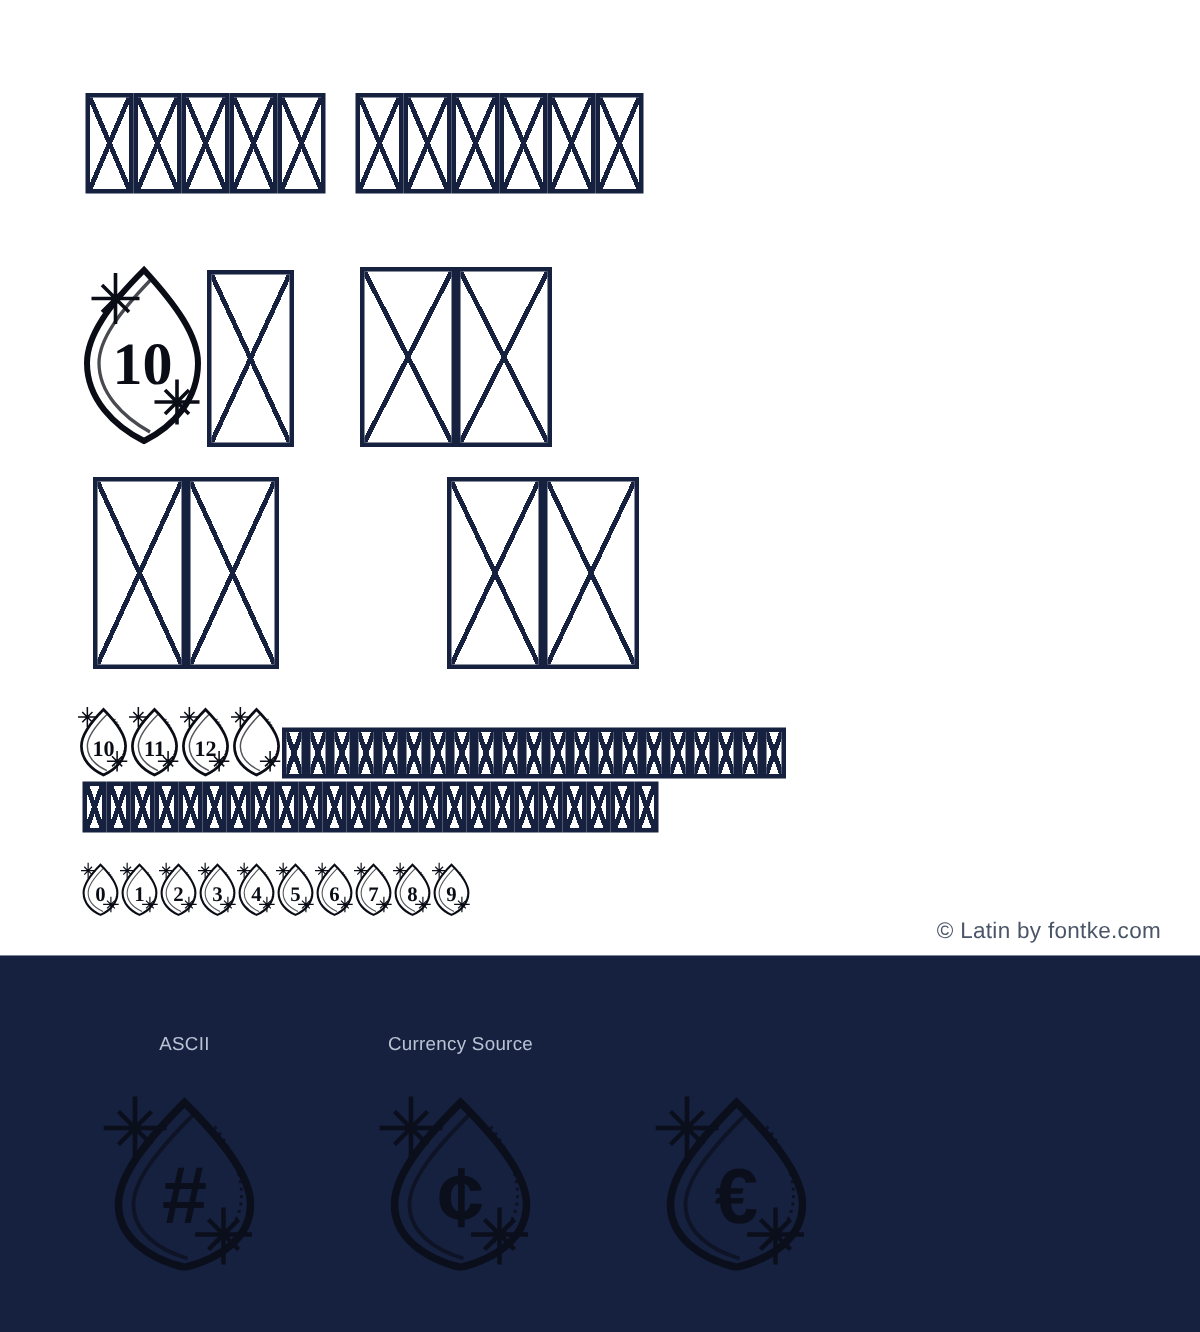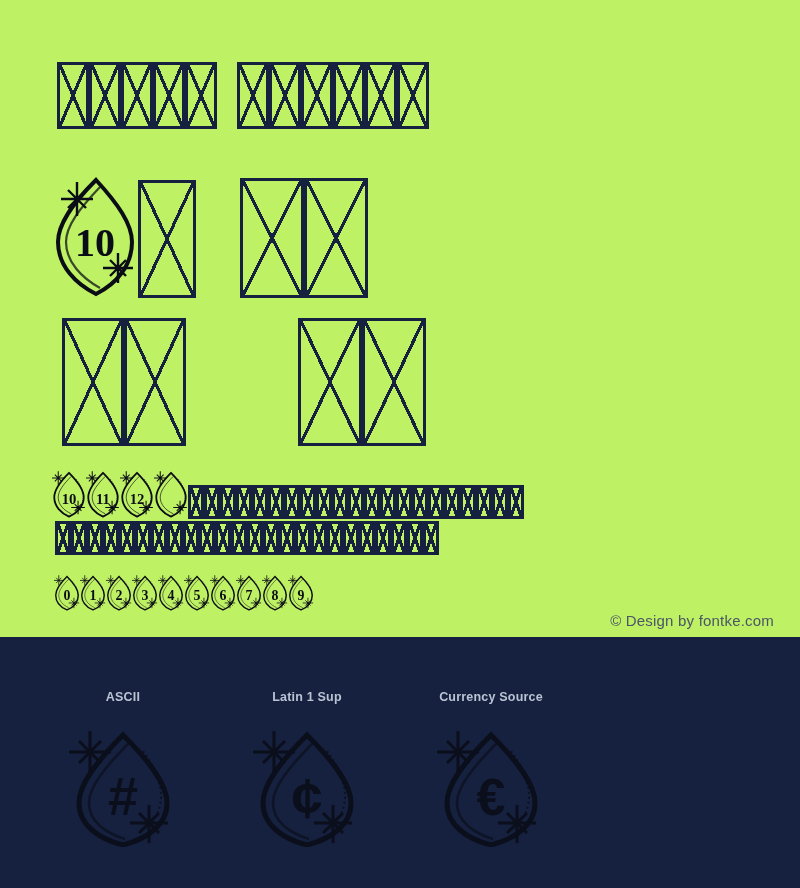--- a/index.html
+++ b/index.html
@@ -20,21 +20,21 @@
     height: 888px;
     background: #c3d2e9;
   }
 
   
   #specimen {
     position: absolute;
     left: 0; top: 0;
     width: 800px;
     height: 637px;
-    background: #bef264;
+    background: #ffffff;
     overflow: hidden;
   }
 
   .glyph-row {
     position: absolute;
     display: flex;
     align-items: flex-end;
   }
 
   
@@ -101,21 +101,20 @@
     font-size: 14.5px;
     color: #c7d0de;
     white-space: nowrap;
     letter-spacing: .1px;
   }
   #block-labels {
     position: absolute;
     left: 0; top: 50px;
     width: 800px;
     display: flex;
-    font-weight: bold;
   }
   .block-col {
     width: 184px;
     text-align: center;
     flex: none;
   }
   .block-col:nth-child(1) { margin-left: 31px; }
   .block-col:nth-child(2) { margin-left: 0px; }
   .block-col:nth-child(3) { margin-left: 0px; }
   .block-label {
@@ -452,32 +451,29 @@
     <g stroke="#0b0d16" stroke-width="1.8">
       <path d="M5 8 L17 20 M17 8 L5 20 M11 2 L11 26 M-1 14 L23 14"></path>
       <path d="M40 60 L52 72 M52 60 L40 72 M46 54 L46 78 M34 66 L58 66"></path>
     </g>
     <text x="30" y="60" text-anchor="middle" font-family="'Liberation Serif', serif" font-size="32" font-weight="bold" fill="#0b0d16">9</text>
   </svg>
           </div>
         </div>
     </div>
 
-    <div id="design-credit">© Design by fontke.com</div>
+    <div id="design-credit">© Latin by fontke.com</div>
   </div>
 
   <div id="footer">
 
 
     <div id="block-labels">
       <div class="block-col">
         <span class="block-label">ASCII</span>
-      </div>
-      <div class="block-col">
-        <span class="block-label">Latin 1 Sup</span>
       </div>
       <div class="block-col">
         <span class="block-label">Currency Source</span>
       </div>
     </div>
 
     <div id="block-samples">
       <div class="sample-col">
         <div class="sample-glyph">
           <svg width="108" height="120" viewBox="0 0 108 120" aria-hidden="true">

